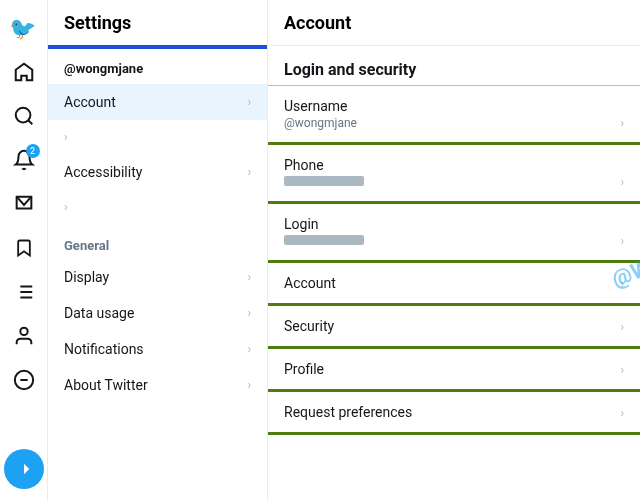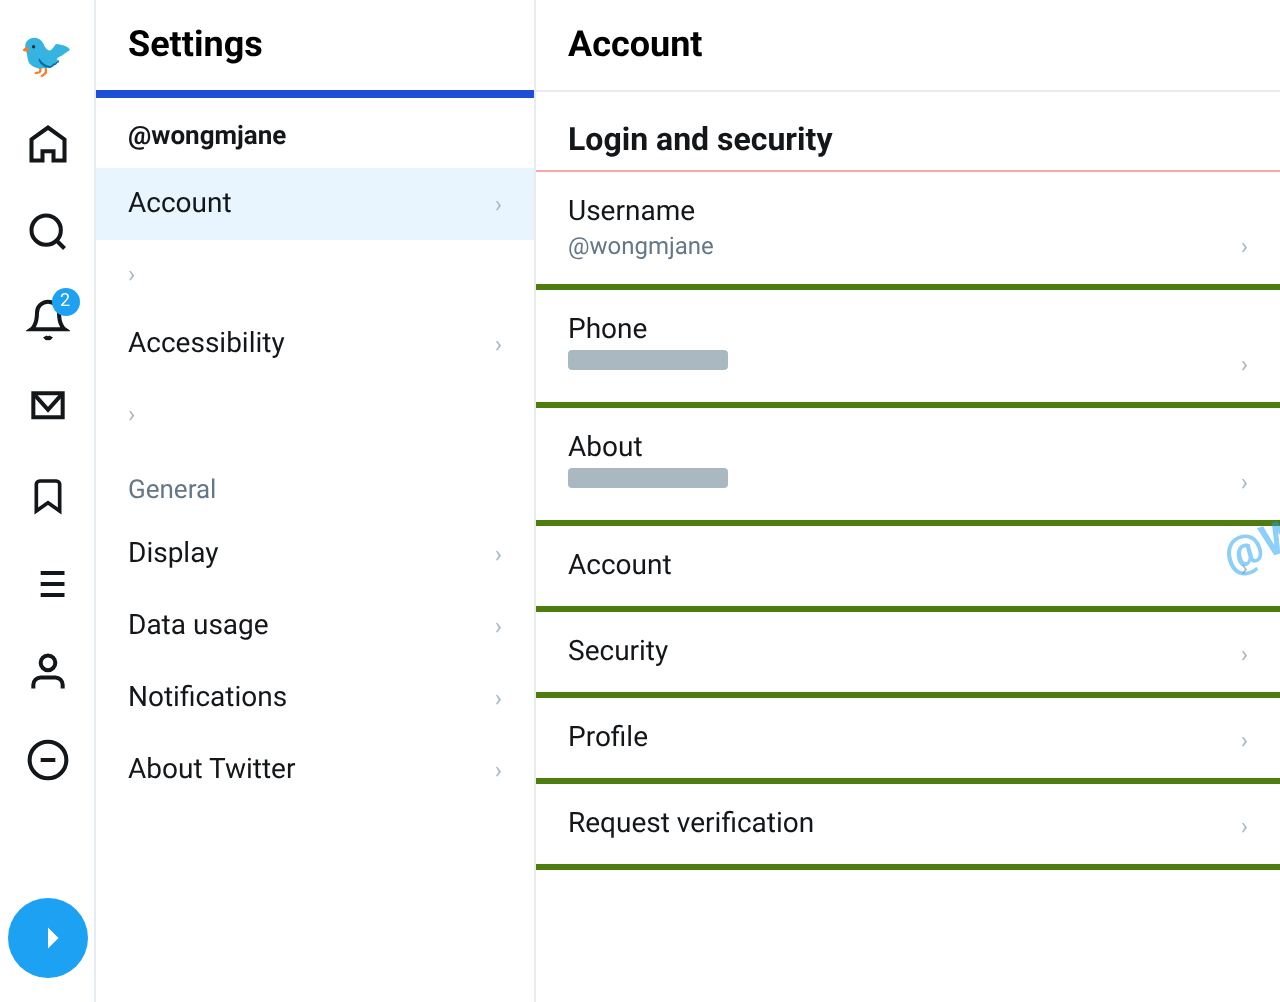--- a/index.html
+++ b/index.html
@@ -86,21 +86,21 @@
       cursor: pointer;
       color: #14171a;
       font-size: 14px;
       border-radius: 0;
     }
     .settings-menu-item.active { background: #e8f5fe; }
     .settings-menu-item .chevron { color: #aab8c2; font-size: 12px; }
     .settings-section-header {
       padding: 14px 16px 6px;
       font-size: 13px;
-      font-weight: 400;
+      font-weight: 700;
       color: #657786;
       text-transform: none;
     }
 
     
     .account-content {
       flex: 1;
       overflow-y: auto;
       background: #fff;
     }
@@ -277,21 +277,21 @@
   </div>
   <div class="account-row">
     <div class="account-row-content">
       <div class="account-row-label">Phone</div>
       <div class="account-row-value blurred"></div>
     </div>
     <span class="chevron">›</span>
   </div>
   <div class="account-row">
     <div class="account-row-content">
-      <div class="account-row-label">About</div>
+      <div class="account-row-label">Login</div>
       <div class="account-row-value blurred"></div>
     </div>
     <span class="chevron">›</span>
   </div>
   <div class="account-row">
     <div class="account-row-content">
       <div class="account-row-label">Account</div>
     </div>
     <span class="chevron">›</span>
   </div>
@@ -304,20 +304,20 @@
 
 
   <div class="account-row">
     <div class="account-row-content">
       <div class="account-row-label">Profile</div>
     </div>
     <span class="chevron">›</span>
   </div>
   <div class="account-row">
     <div class="account-row-content">
-      <div class="account-row-label">Request verification</div>
+      <div class="account-row-label">Request preferences</div>
     </div>
     <span class="chevron">›</span>
   </div>
 
 
   <div class="watermark">@WONGMJANE</div>
 </div>
 
 </body></html>

